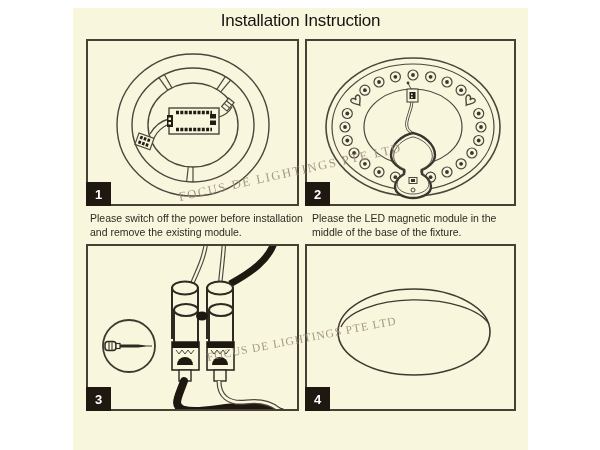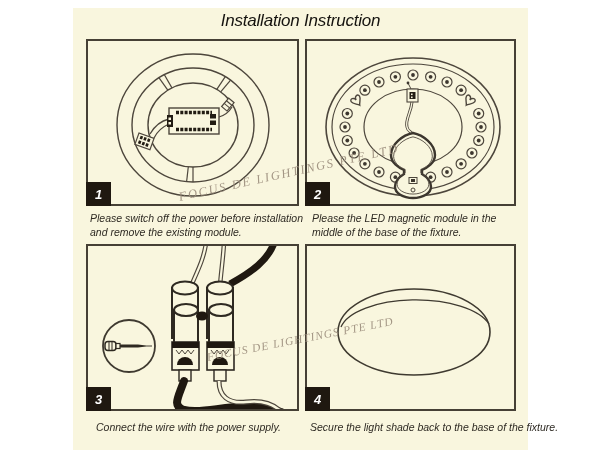--- a/index.html
+++ b/index.html
@@ -1,17 +1,17 @@
 <!DOCTYPE html>
 <html><head>
 <meta charset="utf-8">
 <style>
   html,body{margin:0;padding:0;}
   .stage{position:relative;width:596px;height:450px;background:#ffffff;overflow:hidden;
-         font-family:"Liberation Sans",sans-serif;font-style:italic;}
+         font-family:"Liberation Sans",sans-serif;}
   .sheet{position:absolute;left:73px;top:8px;width:455px;height:442px;background:#f9f6de;}
   .title{position:absolute;left:73px;top:11px;width:455px;text-align:center;
          font-size:17px;letter-spacing:-0.2px;color:#15130f;font-weight:500;}
   .panel{position:absolute;border:2px solid #464035;box-sizing:border-box;}
   .panel svg{display:block;width:100%;height:100%;}
   #p1{left:86px;top:39px;width:213px;height:167px;}
   #p2{left:305px;top:39px;width:211px;height:167px;}
   #p3{left:86px;top:244px;width:213px;height:167px;}
   #p4{left:305px;top:244px;width:211px;height:167px;}
   .badge{position:absolute;left:-2px;bottom:-2px;width:25px;height:24px;background:#1f1810;
@@ -211,18 +211,16 @@
   <div class="panel" id="p4">
     <svg viewBox="0 0 207 163">
       <ellipse cx="107" cy="86" rx="76" ry="43" fill="#f9f6de" stroke="#3f3a30" stroke-width="1.6"></ellipse>
       <path d="M 34,81 A 76,33 0 0 1 182,78" fill="none" stroke="#3f3a30" stroke-width="1.3"></path>
     </svg>
     <div class="badge">4</div>
   </div>
 
   <div class="caption" id="c1">Please switch off the power before installation and remove the existing module.</div>
   <div class="caption" id="c2">Please the LED magnetic module in the middle of the base of the fixture.</div>
-  <div class="caption" id="c3">Connect the wire with the power supply.</div>
-  <div class="caption" id="c4">Secure the light shade back to the base of the fixture.</div>
 
   <div class="watermark" id="wm1">FOCUS DE LIGHTINGS PTE LTD</div>
   <div class="watermark" id="wm2">FOCUS DE LIGHTINGS PTE LTD</div>
 </div>
 
 </body></html>

